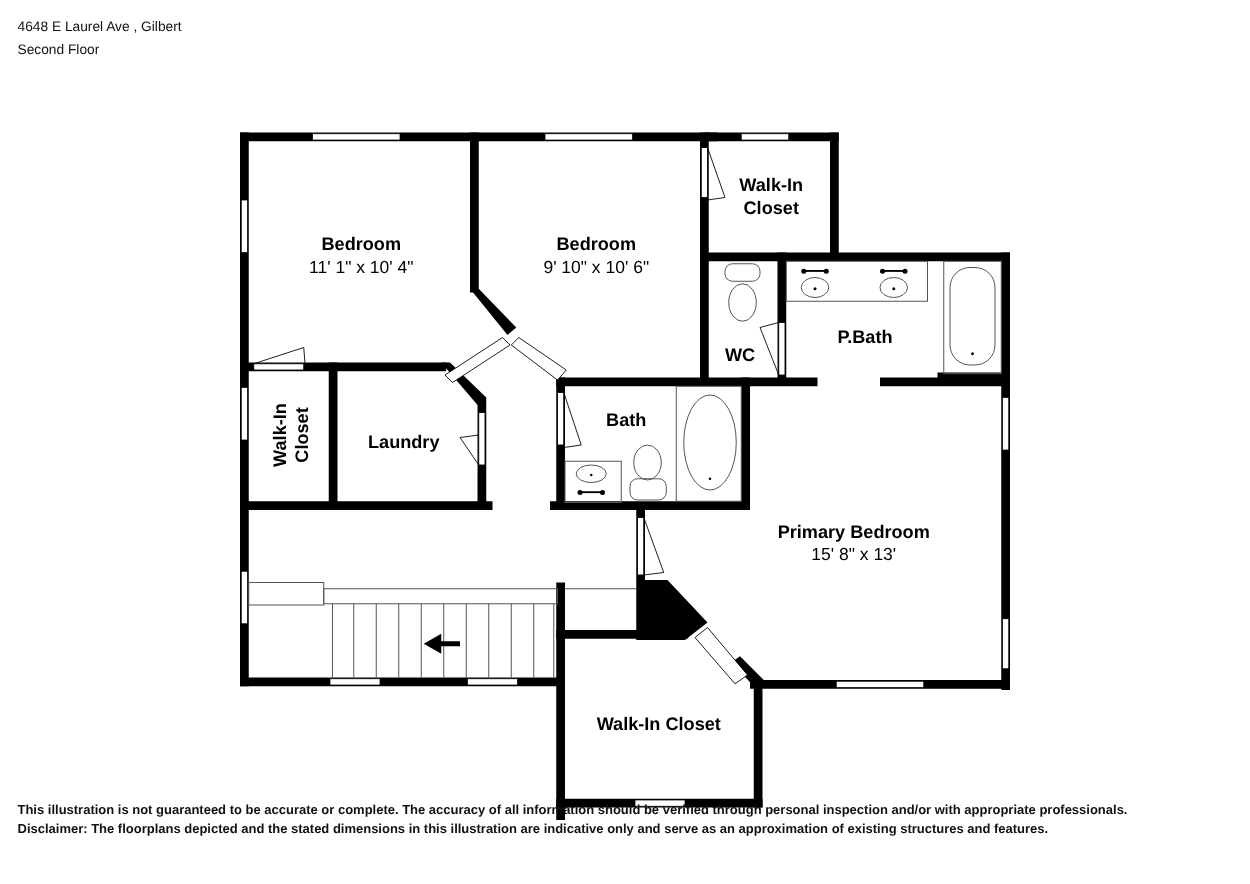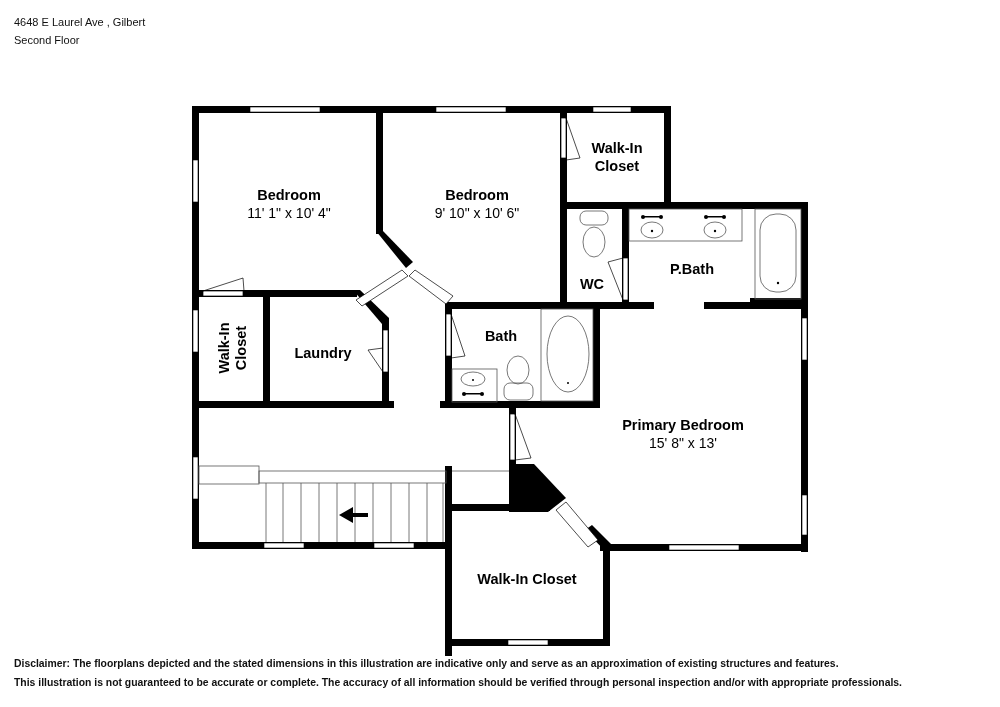--- a/index.html
+++ b/index.html
@@ -184,13 +184,13 @@
   <text class="lbl" x="323" y="358" text-anchor="middle">Laundry</text>
   <text class="lbl" x="501" y="341" text-anchor="middle">Bath</text>
 
   <text class="lbl" x="683" y="430" text-anchor="middle">Primary Bedroom</text>
   <text class="dim" x="683" y="448" text-anchor="middle">15' 8" x 13'</text>
 
   <text class="lbl" x="527" y="584" text-anchor="middle">Walk-In Closet</text>
 </svg>
 
 <div class="disc" style="top:657px">Disclaimer: The floorplans depicted and the stated dimensions in this illustration are indicative only and serve as an approximation of existing structures and features.</div>
-<div class="disc" style="top:676px">This illustration is not guaranteed to be accurate or complete. The accuracy of all information should be verified through personal inspection and/or with appropriate professionals.</div>
+<div class="disc" style="top:642px">This illustration is not guaranteed to be accurate or complete. The accuracy of all information should be verified through personal inspection and/or with appropriate professionals.</div>
 
 </body></html>

